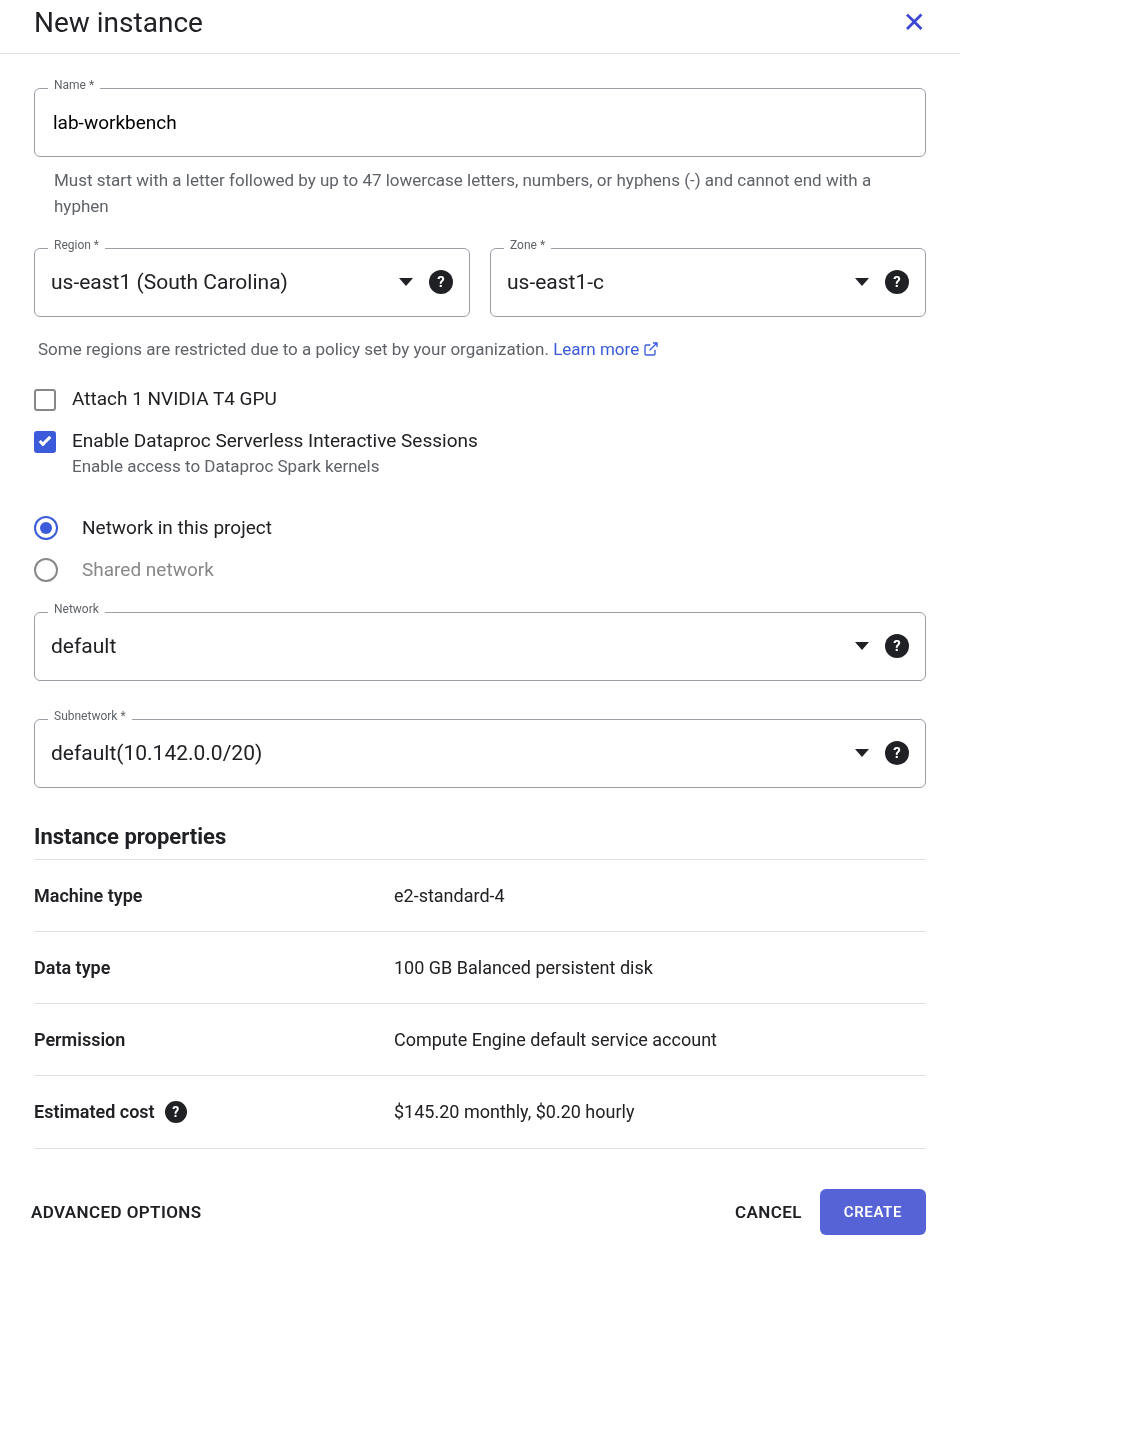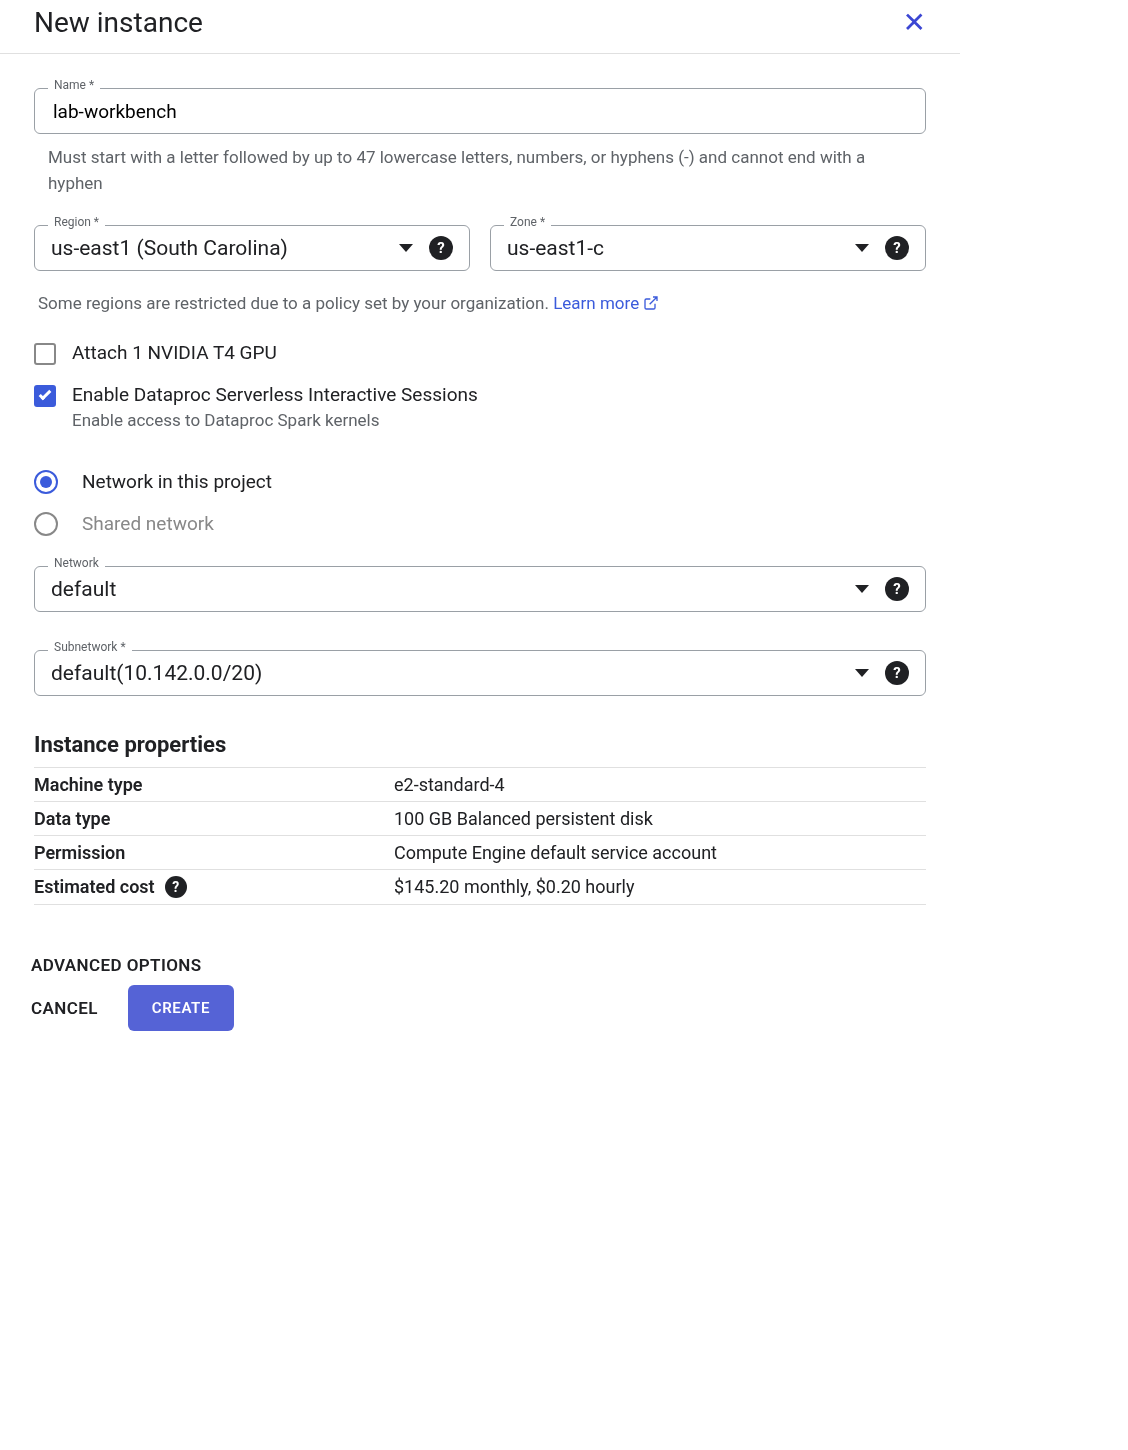--- a/index.html
+++ b/index.html
@@ -34,34 +34,34 @@
     top: -10px;
     left: 14px;
     background: #fff;
     padding: 0 6px;
     font-size: 12px;
     color: #5f6368;
   }
   .field-outline {
     border: 1px solid #9aa0a6;
     border-radius: 6px;
-    height: 46px;
+    height: 69px;
     display: flex;
     align-items: center;
     padding: 0 16px;
   }
   .field-outline .value { font-size: 21px; flex: 1; }
   .field-outline input {
     border: none; outline: none;
     width: 100%; height: 100%;
     font-size: 19px;
     font-family: inherit;
     background: transparent;
   }
-  .helper { font-size: 17px; color: #5f6368; line-height: 1.55; margin: 10px 4px 28px 14px; }
+  .helper { font-size: 17px; color: #5f6368; line-height: 1.55; margin: 10px 4px 28px 20px; }
 
   .row-2 { display: flex; gap: 20px; margin-bottom: 8px; }
   .row-2 > * { flex: 1; }
 
   .caret {
     width: 0; height: 0;
     border-left: 7px solid transparent;
     border-right: 7px solid transparent;
     border-top: 8px solid #202124;
     margin: 0 16px;
@@ -116,33 +116,32 @@
   }
   .radio-outer.sel { border-color: #3b5bdb; }
   .radio-inner { width: 12px; height: 12px; border-radius: 50%; background: #3b5bdb; }
   .radio-label { font-size: 19px; }
   .radio-label.disabled { color: #888; }
 
   .section-head { font-size: 22px; font-weight: 700; margin: 36px 0 10px 0; }
   .prop-row {
     display: flex;
     border-top: 1px solid #e0e0e0;
-    padding: 6px 0;
+    padding: 25px 0;
     font-size: 18px;
   }
   .prop-row:last-of-type { border-bottom: 1px solid #e0e0e0; }
   .prop-key { width: 360px; font-weight: 600; display: flex; align-items: center; gap: 10px; }
   .prop-val { flex: 1; }
 
   .footer {
     display: flex;
-    align-items: flex-start;
+    align-items: center;
     justify-content: space-between;
     padding: 40px 34px 30px 17px;
-    flex-direction: column;
   }
   .adv-btn, .cancel-btn {
     font-size: 17px;
     font-weight: 600;
     letter-spacing: 0.4px;
     background: none;
     border: none;
     cursor: pointer;
     font-family: inherit;
     color: #202124;
@@ -153,21 +152,21 @@
     font-weight: 600;
     letter-spacing: 0.6px;
     background: #5563d6;
     color: #fff;
     border: none;
     border-radius: 6px;
     padding: 14px 24px;
     cursor: pointer;
     font-family: inherit;
   }
-  .right-btns { display: flex; align-items: center; gap: 16px; }
+  .right-btns { display: flex; align-items: center; gap: 4px; }
 </style>
 </head>
 <body>
 
 <div class="dialog">
   <div class="header">
     <h1>New instance</h1>
     <span class="close-x">✕</span>
   </div>
 

